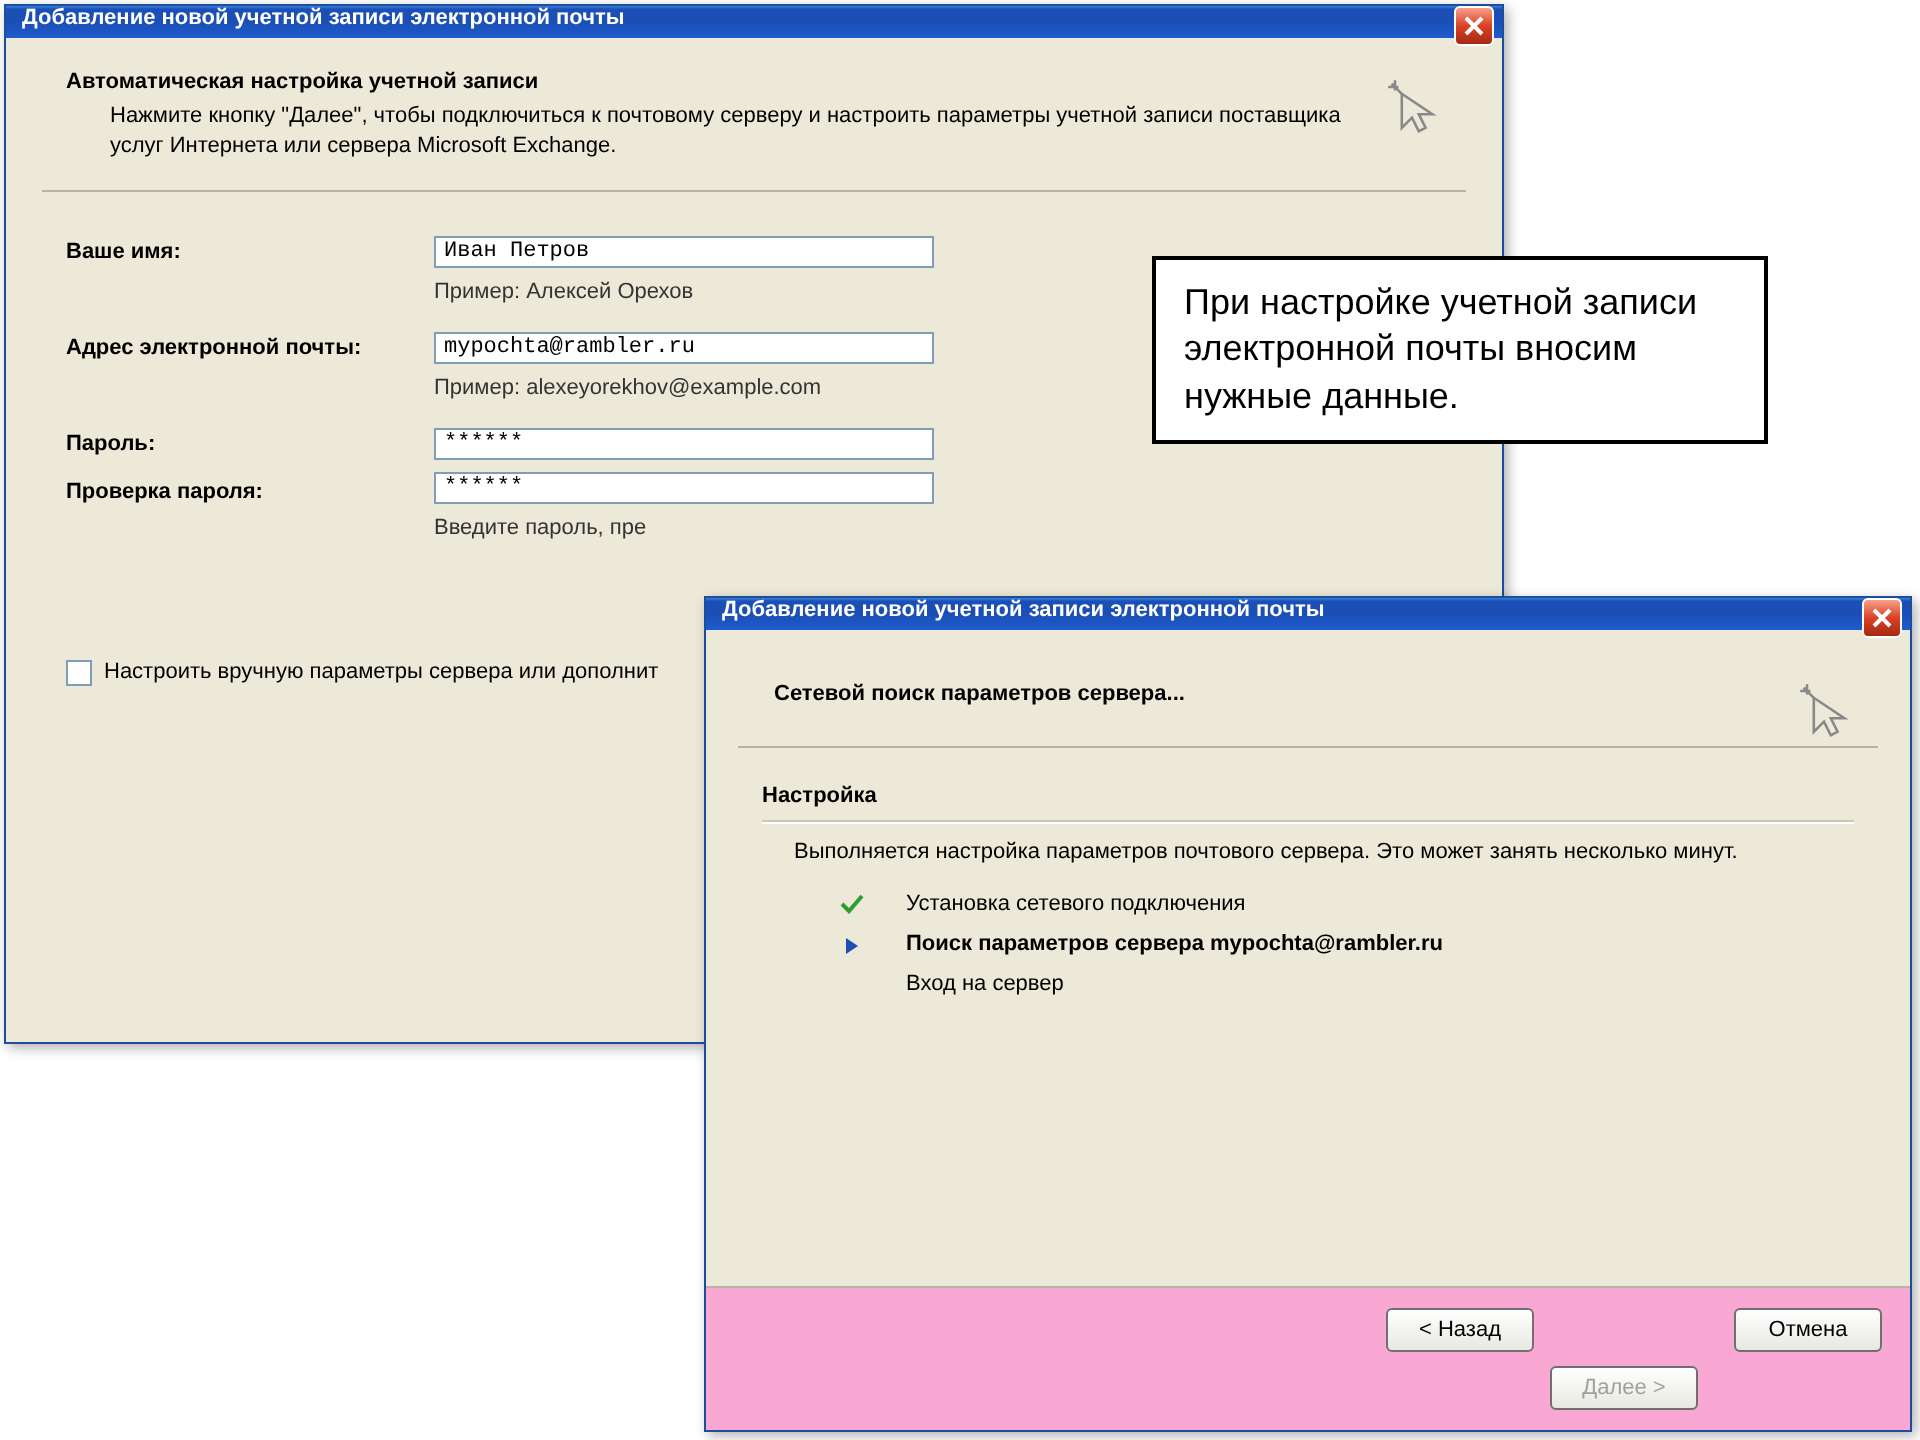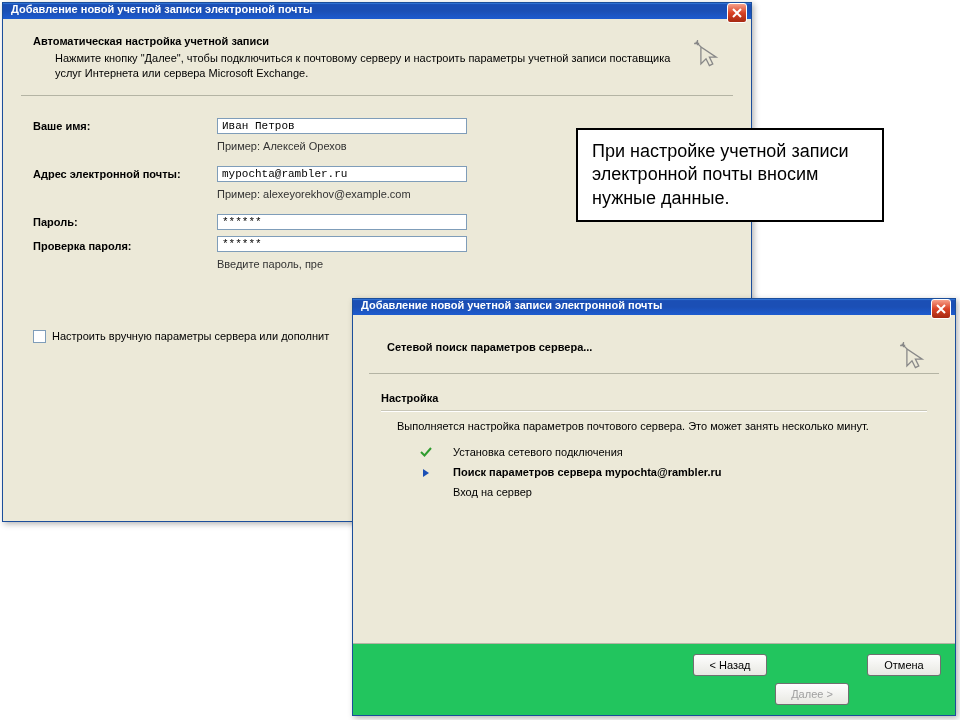--- a/index.html
+++ b/index.html
@@ -79,21 +79,21 @@
     background: #fff;
     margin-right: 6px;
     cursor: pointer;
   }
   .footer {
     border-top: 1px solid #b4b4a4;
     padding: 10px 14px;
     display: flex;
     justify-content: flex-end;
     gap: 8px;
-    background: #22c55e;
+    background: #f9a8d4;
   }
   .btn {
     min-width: 74px;
     height: 22px;
     border: 1px solid #707070;
     background: linear-gradient(to bottom, #fefefe, #e8e8e2);
     border-radius: 3px;
     font-family: inherit;
     font-size: 11px;
     cursor: pointer;

